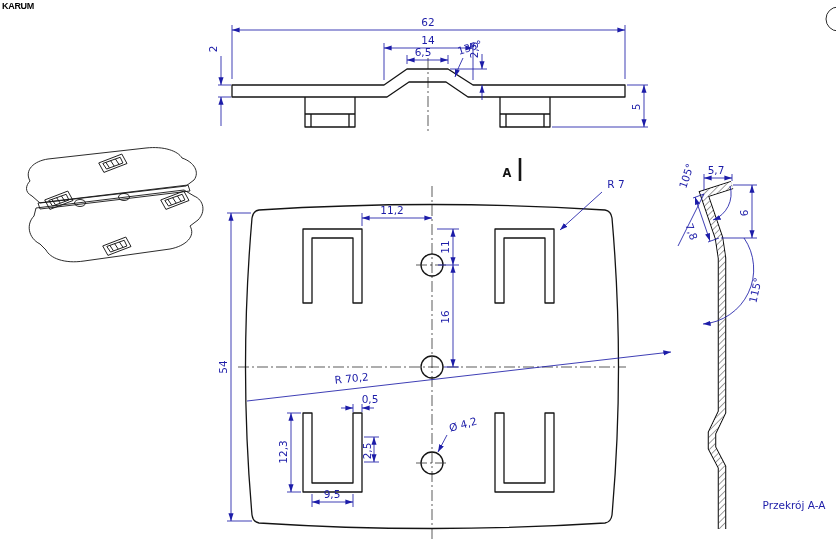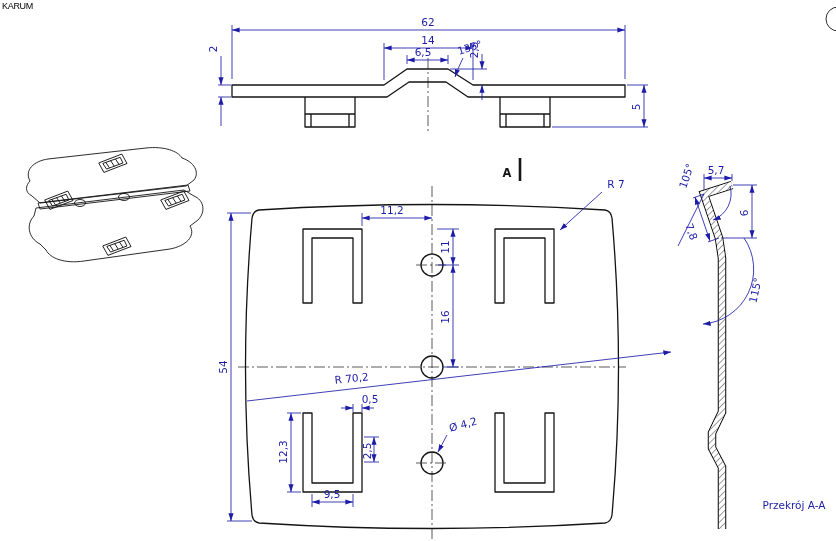--- a/index.html
+++ b/index.html
@@ -1,18 +1,18 @@
 <!DOCTYPE html>
 <html><head>
 <meta charset="utf-8">
 <style>
   html,body{margin:0;padding:0;background:#fff;}
   .canvas{position:relative;width:836px;height:541px;background:#fff;overflow:hidden;
           font-family:"DejaVu Sans",sans-serif;}
-  .logo{position:absolute;top:1px;left:2px;font-size:9px;font-weight:400;
+  .logo{position:absolute;top:1px;left:2px;font-size:9px;font-weight:700;
         letter-spacing:-0.3px;color:#000;font-family:"Liberation Sans",sans-serif;}
   svg{position:absolute;top:0;left:0;}
   svg text{font-family:"DejaVu Sans",sans-serif;}
   .ol{fill:none;stroke:#141414;stroke-width:1.3;stroke-linejoin:round;stroke-linecap:butt;}
   .tl{fill:none;stroke:#141414;stroke-width:0.9;}
   .dim{fill:none;stroke:#1c1ca8;stroke-width:0.85;}
   .dt{fill:#1c1ca8;font-size:10.5px;}
   .dtb{fill:#141414;font-size:11.5px;font-weight:bold;}
   .cl{fill:none;stroke:#141414;stroke-width:0.7;stroke-dasharray:11 3 2 3;}
 </style>

